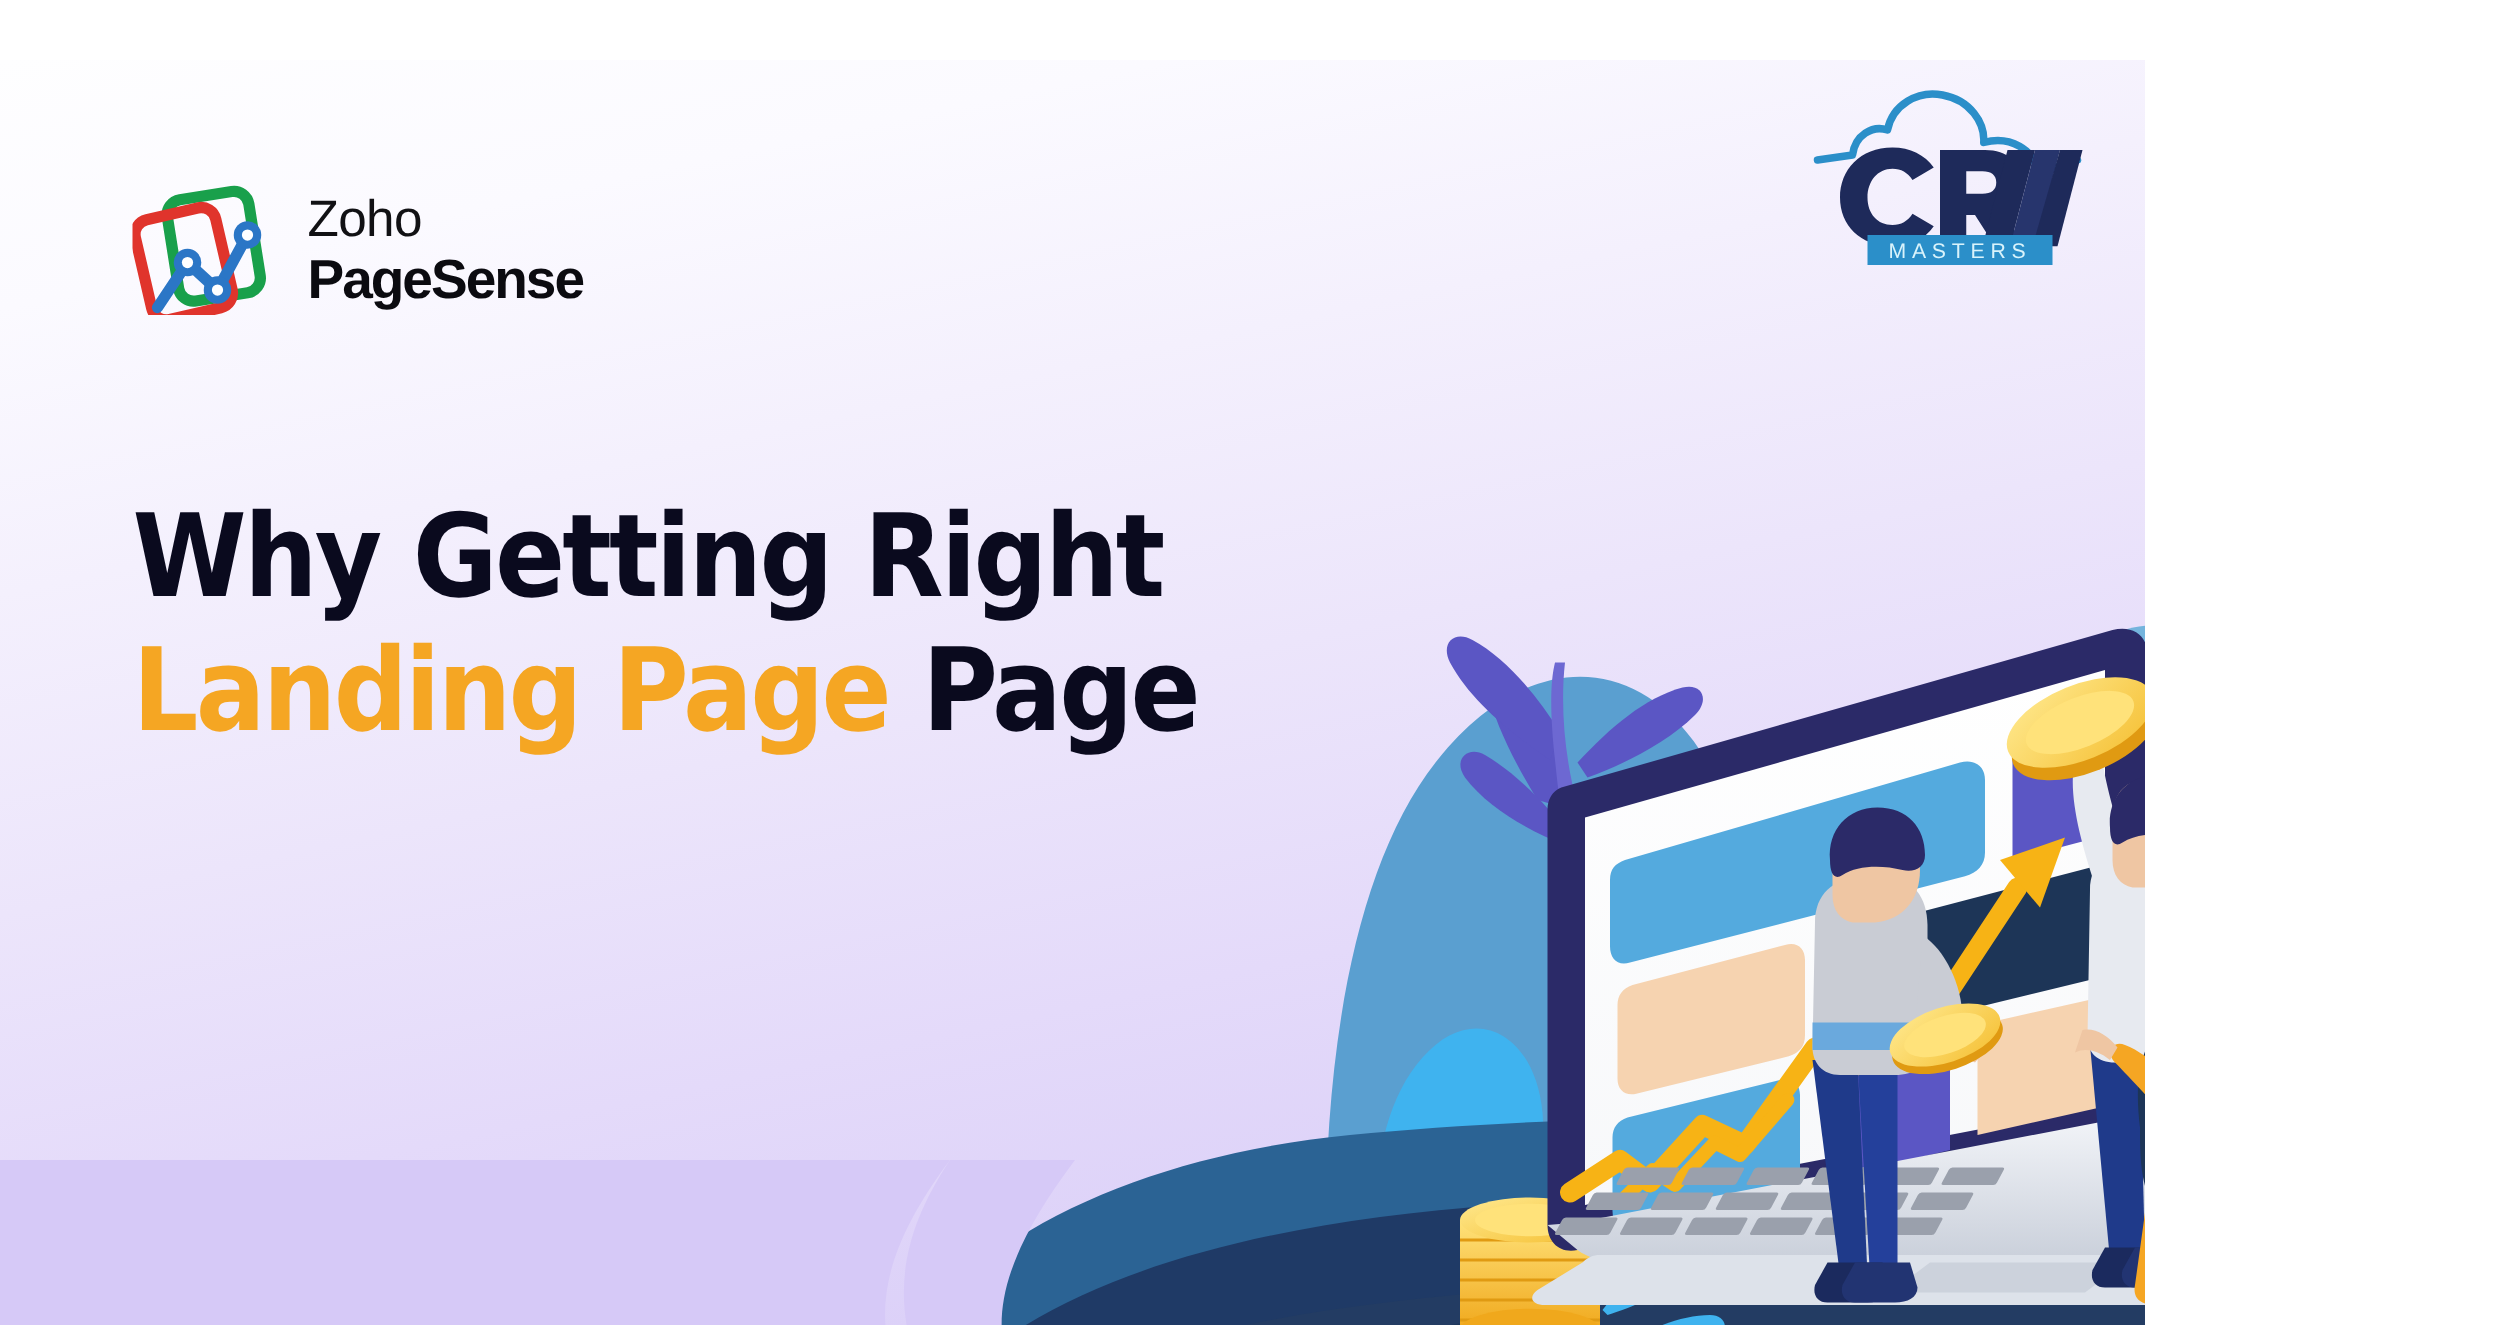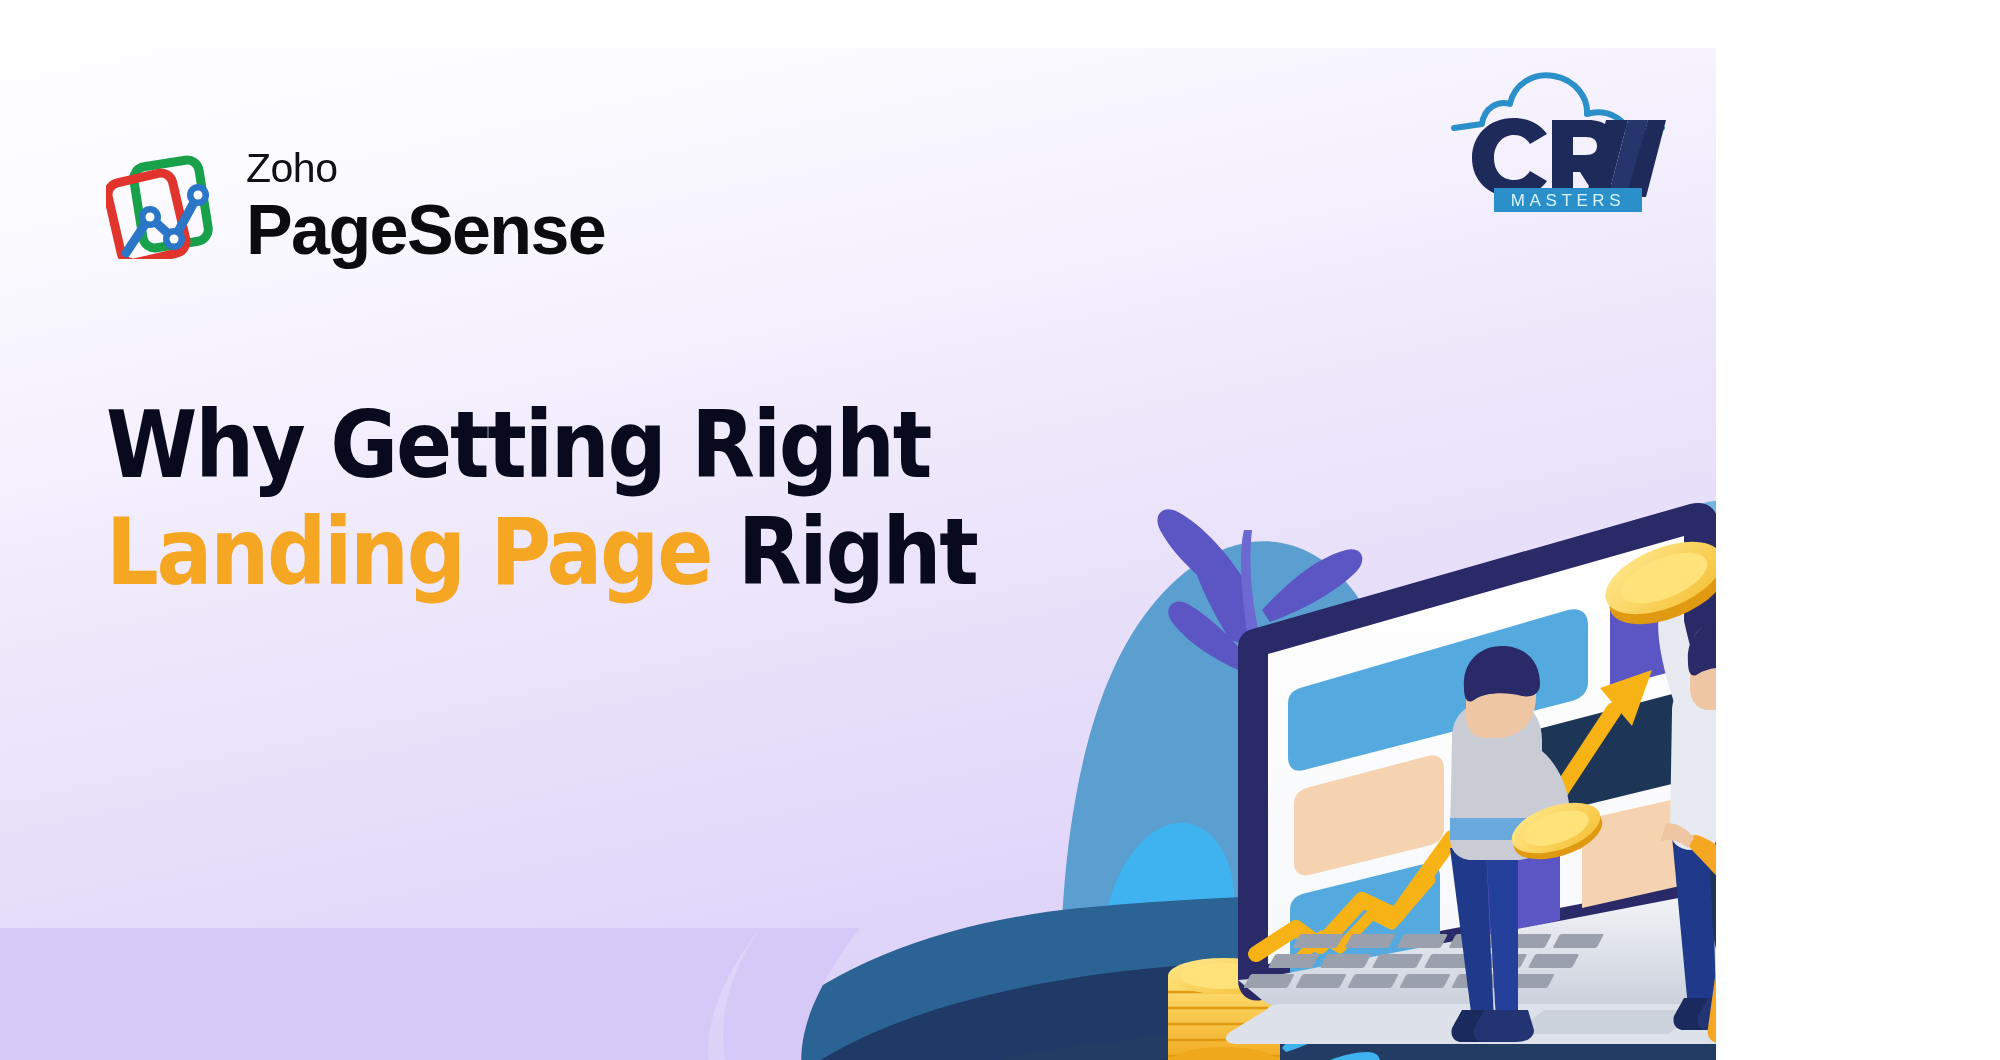--- a/index.html
+++ b/index.html
@@ -33,21 +33,21 @@
     position:absolute; left:106px; top:100px;
     display:flex; align-items:center; gap:22px;
   }
   .zoho-mark { width:118px; height:104px; flex:0 0 auto; }
   .zoho-words { display:flex; flex-direction:column; line-height:1; }
   .zoho-top {
     font-size:41px; font-weight:400; letter-spacing:-0.5px;
     color:#111114; margin-bottom:6px;
   }
   .zoho-bottom {
-    font-size:70px; font-weight:700; letter-spacing:-1.6px;
+    font-size:44px; font-weight:700; letter-spacing:-1.6px;
     color:#0b0b10;
   }
 
   
   .crm-logo { position:absolute; right:48px; top:18px; width:220px; height:150px; }
   .crm-logo svg { display:block; }
 
   
   .headline {
     position:absolute; left:106px; top:345px;
@@ -432,16 +432,16 @@
       <path d="M180 54 L200 54 L180 131 L160 131 Z" fill="#27356d"></path>
       <path d="M200 54 L218 54 L198 131 L178 131 Z" fill="#1e2a5a"></path>
 
       <rect x="46" y="122" width="148" height="24" fill="#2b8fc9"></rect>
       <text x="120" y="140" text-anchor="middle" font-family="'Liberation Sans', sans-serif" font-size="17" letter-spacing="4.6" fill="#d9f3fb">MASTERS</text>
     </svg>
   </div>
 
   <h1 class="headline">
     <span class="line">Why Getting Right</span>
-    <span class="line"><span class="hl">Landing Page</span><span> Right</span></span>
+    <span class="line"><span class="hl">Landing Page</span><span> Page</span></span>
   </h1>
 
 </div>
 
 </body></html>

